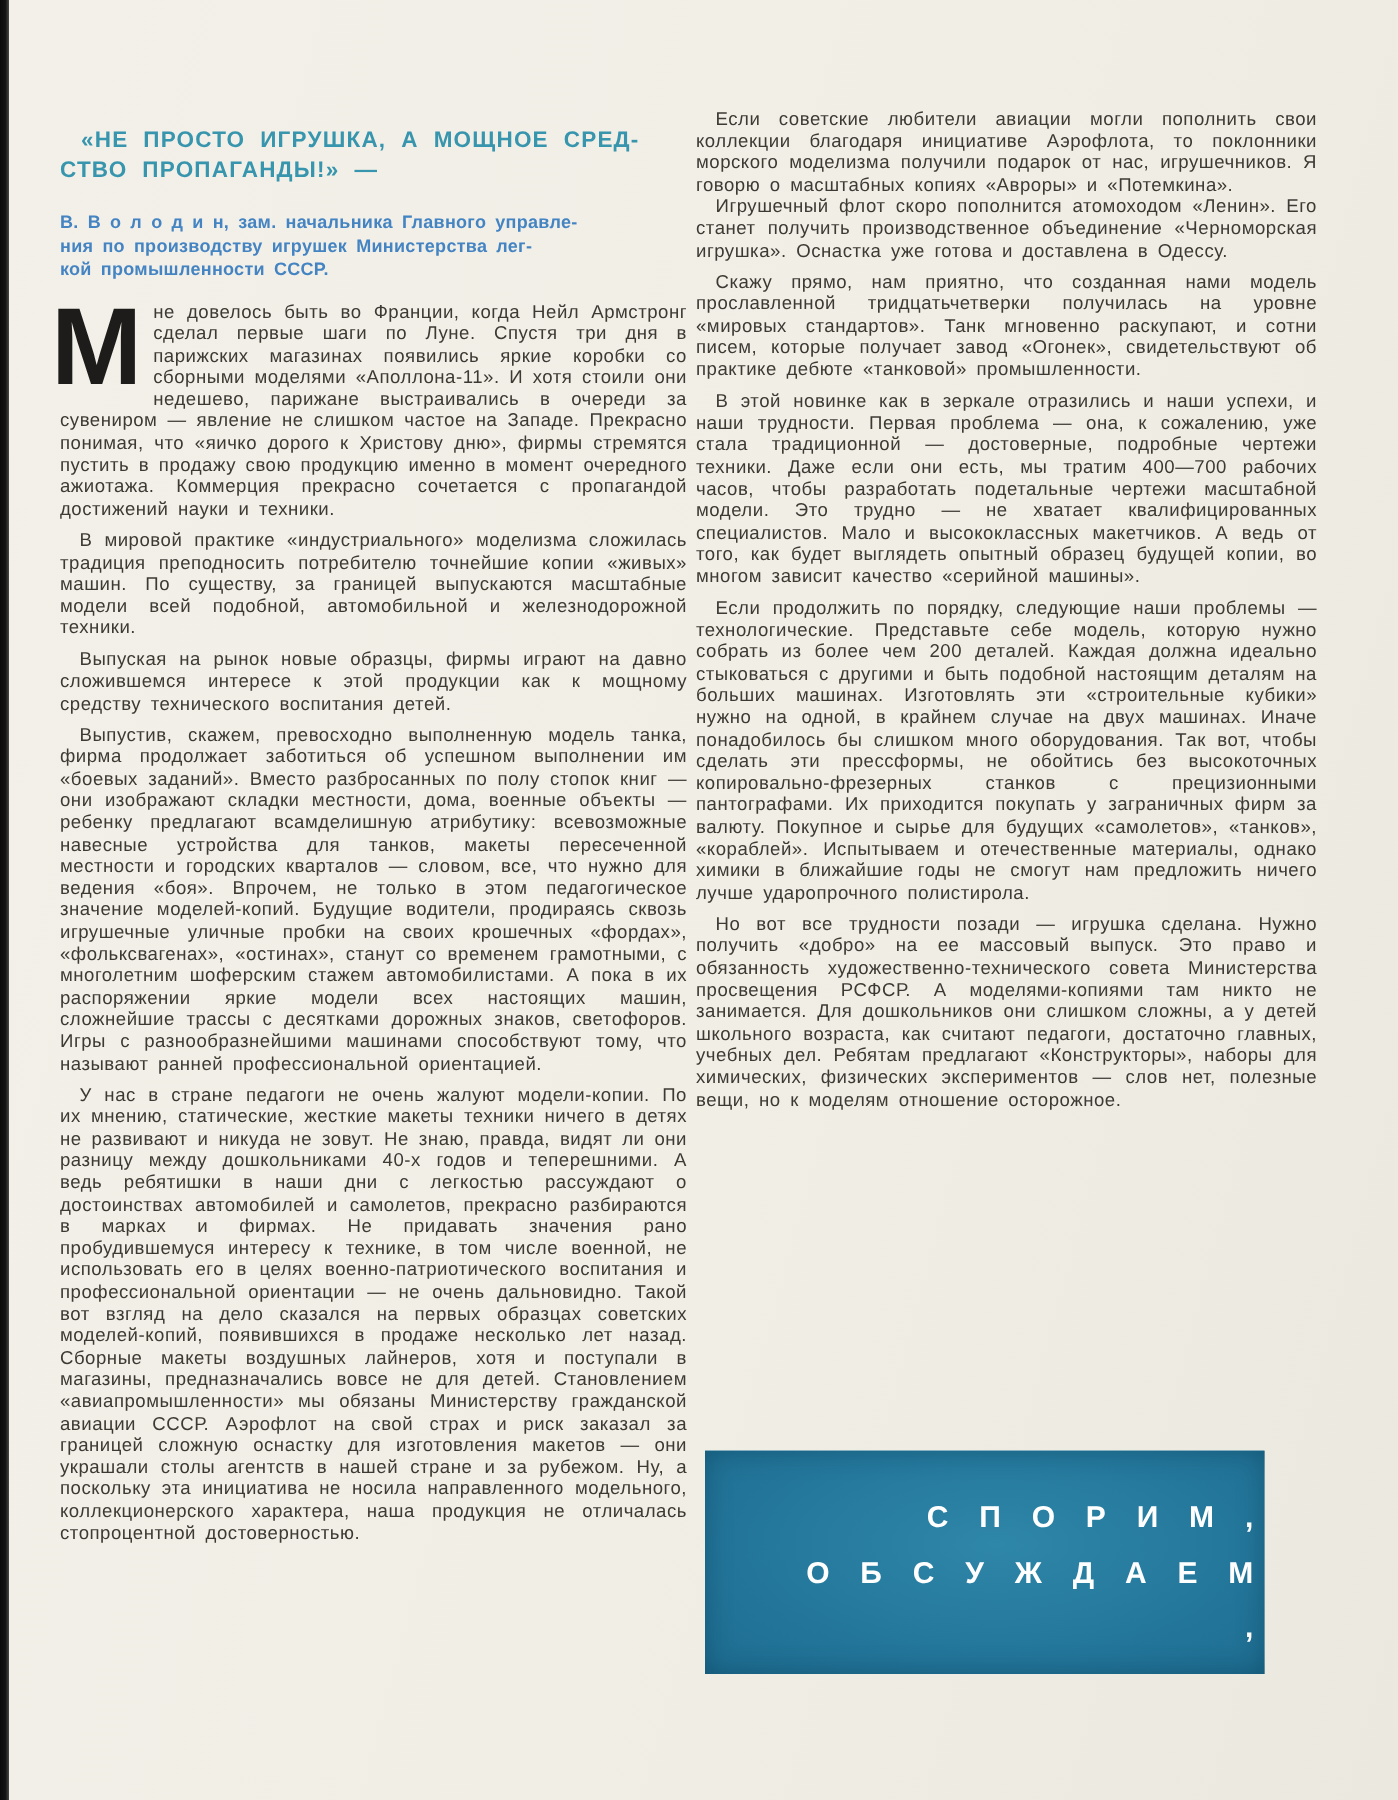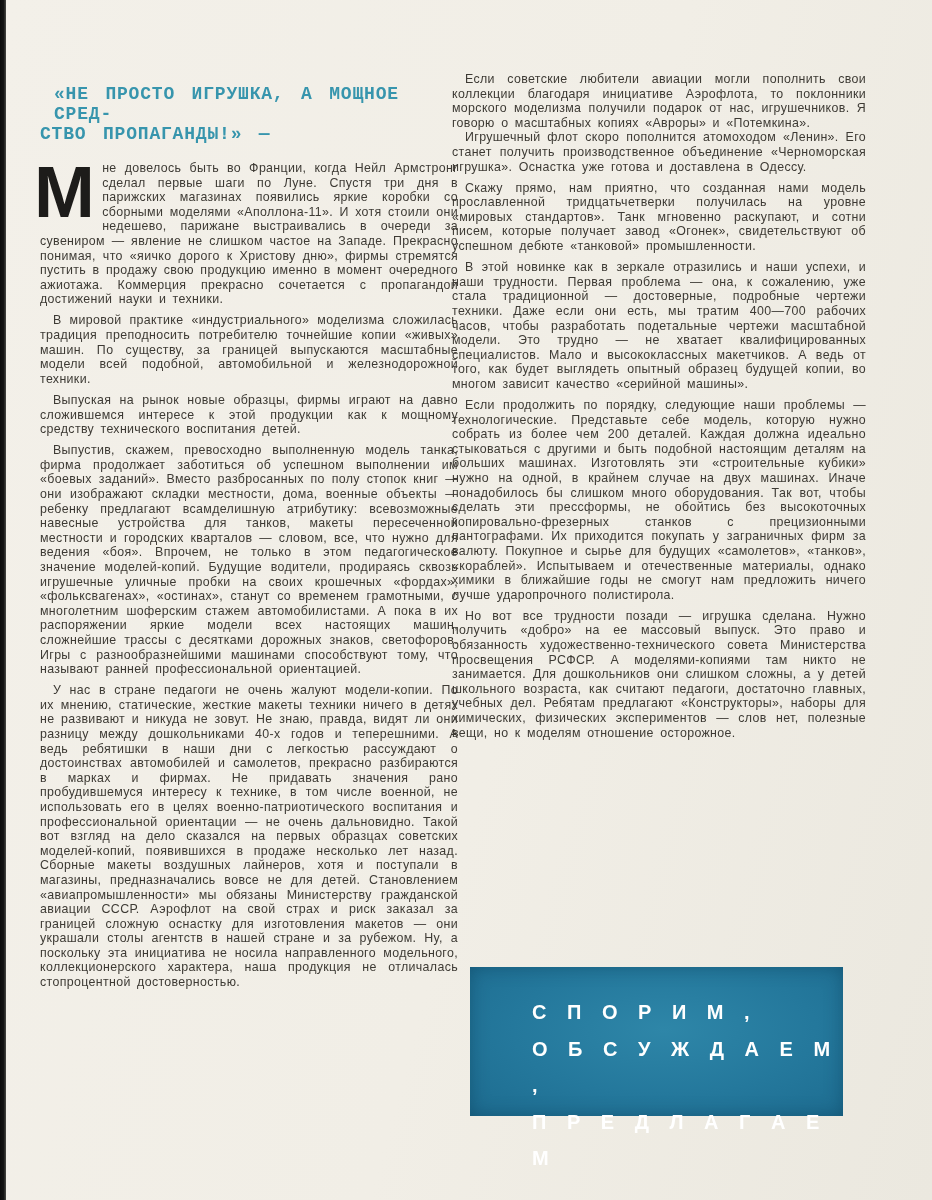--- a/index.html
+++ b/index.html
@@ -20,27 +20,27 @@
     margin:0 auto;
     background:linear-gradient(105deg,#f3f0e9 0%,var(--page-bg) 55%,#ebe8df 100%);
     overflow:hidden;
   }
   .spine{
     position:absolute;left:0;top:0;width:6px;height:100%;
     background:linear-gradient(to right,#0b0b0b 0%,var(--page-edge) 60%,#4a4a46 100%);
   }
   .col{position:absolute;}
   .col-left{left:40px;top:84px;width:418px;}
-  .col-right{left:452px;top:72px;width:414px;}
+  .col-right{left:464px;top:72px;width:414px;}
 
   .headline{
     margin:0 0 17px 0;
     color:var(--headline);
-    font-size:18px;font-weight:bold;
-    line-height:20px;letter-spacing:0.8px;word-spacing:5px;font-family:Liberation Mono, monospace;
+    font-size:15px;font-weight:bold;
+    line-height:20px;letter-spacing:0.8px;word-spacing:5px;
   }
   .hl-line{display:block;}
   .hl-line.indent{padding-left:14px;}
 
   .byline{
     margin:0 0 13px 0;
     color:var(--byline);
     font-size:12px;font-weight:bold;
     line-height:15.5px;word-spacing:2.5px;letter-spacing:0.2px;
   }
@@ -67,54 +67,58 @@
     position:absolute;left:470px;top:967px;
     width:373px;height:149px;
     background:radial-gradient(ellipse at 52% 42%, #2e86a8 0%, var(--banner-bg) 55%, #1d6c90 100%);
     box-shadow:inset 0 0 18px rgba(4,44,66,0.35);
   }
   .banner-text{padding:27px 0 0 62px;}
   .banner-text span{
     display:block;
     color:var(--banner-text);
     font-size:20px;font-weight:bold;
-    letter-spacing:7.5px;line-height:36.5px;
+    letter-spacing:7.5px;line-height:36.5px;text-align:right;
   }
 </style>
 </head>
 <body>
 
 <div class="page">
   <div class="spine"></div>
 
   <div class="col col-left">
     <h1 class="headline">
       <span class="hl-line indent">«НЕ ПРОСТО ИГРУШКА, А МОЩНОЕ СРЕД-</span>
       <span class="hl-line">СТВО ПРОПАГАНДЫ!» —</span>
     </h1>
+    <div class="byline">
+      <span>В. В о л о д и н, зам. начальника Главного управле-</span>
+      <span>ния по производству игрушек Министерства лег-</span>
+      <span>кой промышленности СССР.</span>
+    </div>
     <div class="body-text">
         <p class="has-drop"><span class="dropcap">М</span>не довелось быть во Франции, когда Нейл Армстронг сделал первые шаги по Луне. Спустя три дня в парижских магазинах появились яркие коробки со сборными моделями «Аполлона-11». И хотя стоили они недешево, парижане выстраивались в очереди за сувениром — явление не слишком частое на Западе. Прекрасно понимая, что «яичко дорого к Христову дню», фирмы стремятся пустить в продажу свою продукцию именно в момент очередного ажиотажа. Коммерция прекрасно сочетается с пропагандой достижений науки и техники.</p>
         <p>В мировой практике «индустриального» моделизма сложилась традиция преподносить потребителю точнейшие копии «живых» машин. По существу, за границей выпускаются масштабные модели всей подобной, автомобильной и железнодорожной техники.</p>
         <p>Выпуская на рынок новые образцы, фирмы играют на давно сложившемся интересе к этой продукции как к мощному средству технического воспитания детей.</p>
         <p>Выпустив, скажем, превосходно выполненную модель танка, фирма продолжает заботиться об успешном выполнении им «боевых заданий». Вместо разбросанных по полу стопок книг — они изображают складки местности, дома, военные объекты — ребенку предлагают всамделишную атрибутику: всевозможные навесные устройства для танков, макеты пересеченной местности и городских кварталов — словом, все, что нужно для ведения «боя». Впрочем, не только в этом педагогическое значение моделей-копий. Будущие водители, продираясь сквозь игрушечные уличные пробки на своих крошечных «фордах», «фольксвагенах», «остинах», станут со временем грамотными, с многолетним шоферским стажем автомобилистами. А пока в их распоряжении яркие модели всех настоящих машин, сложнейшие трассы с десятками дорожных знаков, светофоров. Игры с разнообразнейшими машинами способствуют тому, что называют ранней профессиональной ориентацией.</p>
         <p>У нас в стране педагоги не очень жалуют модели-копии. По их мнению, статические, жесткие макеты техники ничего в детях не развивают и никуда не зовут. Не знаю, правда, видят ли они разницу между дошкольниками 40-х годов и теперешними. А ведь ребятишки в наши дни с легкостью рассуждают о достоинствах автомобилей и самолетов, прекрасно разбираются в марках и фирмах. Не придавать значения рано пробудившемуся интересу к технике, в том числе военной, не использовать его в целях военно-патриотического воспитания и профессиональной ориентации — не очень дальновидно. Такой вот взгляд на дело сказался на первых образцах советских моделей-копий, появившихся в продаже несколько лет назад. Сборные макеты воздушных лайнеров, хотя и поступали в магазины, предназначались вовсе не для детей. Становлением «авиапромышленности» мы обязаны Министерству гражданской авиации СССР. Аэрофлот на свой страх и риск заказал за границей сложную оснастку для изготовления макетов — они украшали столы агентств в нашей стране и за рубежом. Ну, а поскольку эта инициатива не носила направленного модельного, коллекционерского характера, наша продукция не отличалась стопроцентной достоверностью.</p>
       </div>
   </div>
 
   <div class="col col-right">
     <div class="body-text">
         <p>Если советские любители авиации могли пополнить свои коллекции благодаря инициативе Аэрофлота, то поклонники морского моделизма получили подарок от нас, игрушечников. Я говорю о масштабных копиях «Авроры» и «Потемкина».</p>
         <p class="no-gap">Игрушечный флот скоро пополнится атомоходом «Ленин». Его станет получить производственное объединение «Черноморская игрушка». Оснастка уже готова и доставлена в Одессу.</p>
-        <p>Скажу прямо, нам приятно, что созданная нами модель прославленной тридцатьчетверки получилась на уровне «мировых стандартов». Танк мгновенно раскупают, и сотни писем, которые получает завод «Огонек», свидетельствуют об успешном дебюте «танковой» промышленности.</p>
+        <p>Скажу прямо, нам приятно, что созданная нами модель прославленной тридцатьчетверки получилась на уровне «мировых стандартов». Танк мгновенно раскупают, и сотни писем, которые получает завод «Огонек», свидетельствуют об практике дебюте «танковой» промышленности.</p>
         <p>В этой новинке как в зеркале отразились и наши успехи, и наши трудности. Первая проблема — она, к сожалению, уже стала традиционной — достоверные, подробные чертежи техники. Даже если они есть, мы тратим 400—700 рабочих часов, чтобы разработать подетальные чертежи масштабной модели. Это трудно — не хватает квалифицированных специалистов. Мало и высококлассных макетчиков. А ведь от того, как будет выглядеть опытный образец будущей копии, во многом зависит качество «серийной машины».</p>
         <p>Если продолжить по порядку, следующие наши проблемы — технологические. Представьте себе модель, которую нужно собрать из более чем 200 деталей. Каждая должна идеально стыковаться с другими и быть подобной настоящим деталям на больших машинах. Изготовлять эти «строительные кубики» нужно на одной, в крайнем случае на двух машинах. Иначе понадобилось бы слишком много оборудования. Так вот, чтобы сделать эти прессформы, не обойтись без высокоточных копировально-фрезерных станков с прецизионными пантографами. Их приходится покупать у заграничных фирм за валюту. Покупное и сырье для будущих «самолетов», «танков», «кораблей». Испытываем и отечественные материалы, однако химики в ближайшие годы не смогут нам предложить ничего лучше ударопрочного полистирола.</p>
         <p>Но вот все трудности позади — игрушка сделана. Нужно получить «добро» на ее массовый выпуск. Это право и обязанность художественно-технического совета Министерства просвещения РСФСР. А моделями-копиями там никто не занимается. Для дошкольников они слишком сложны, а у детей школьного возраста, как считают педагоги, достаточно главных, учебных дел. Ребятам предлагают «Конструкторы», наборы для химических, физических экспериментов — слов нет, полезные вещи, но к моделям отношение осторожное.</p>
       </div>
   </div>
 
   <div class="banner">
     <div class="banner-text">
       <span>С П О Р И М ,</span>
       <span>О Б С У Ж Д А Е М ,</span>
-      <span>П Р Е Д Л А Г А Е М</span>
     </div>
   </div>
 </div>
 
 </body></html>

